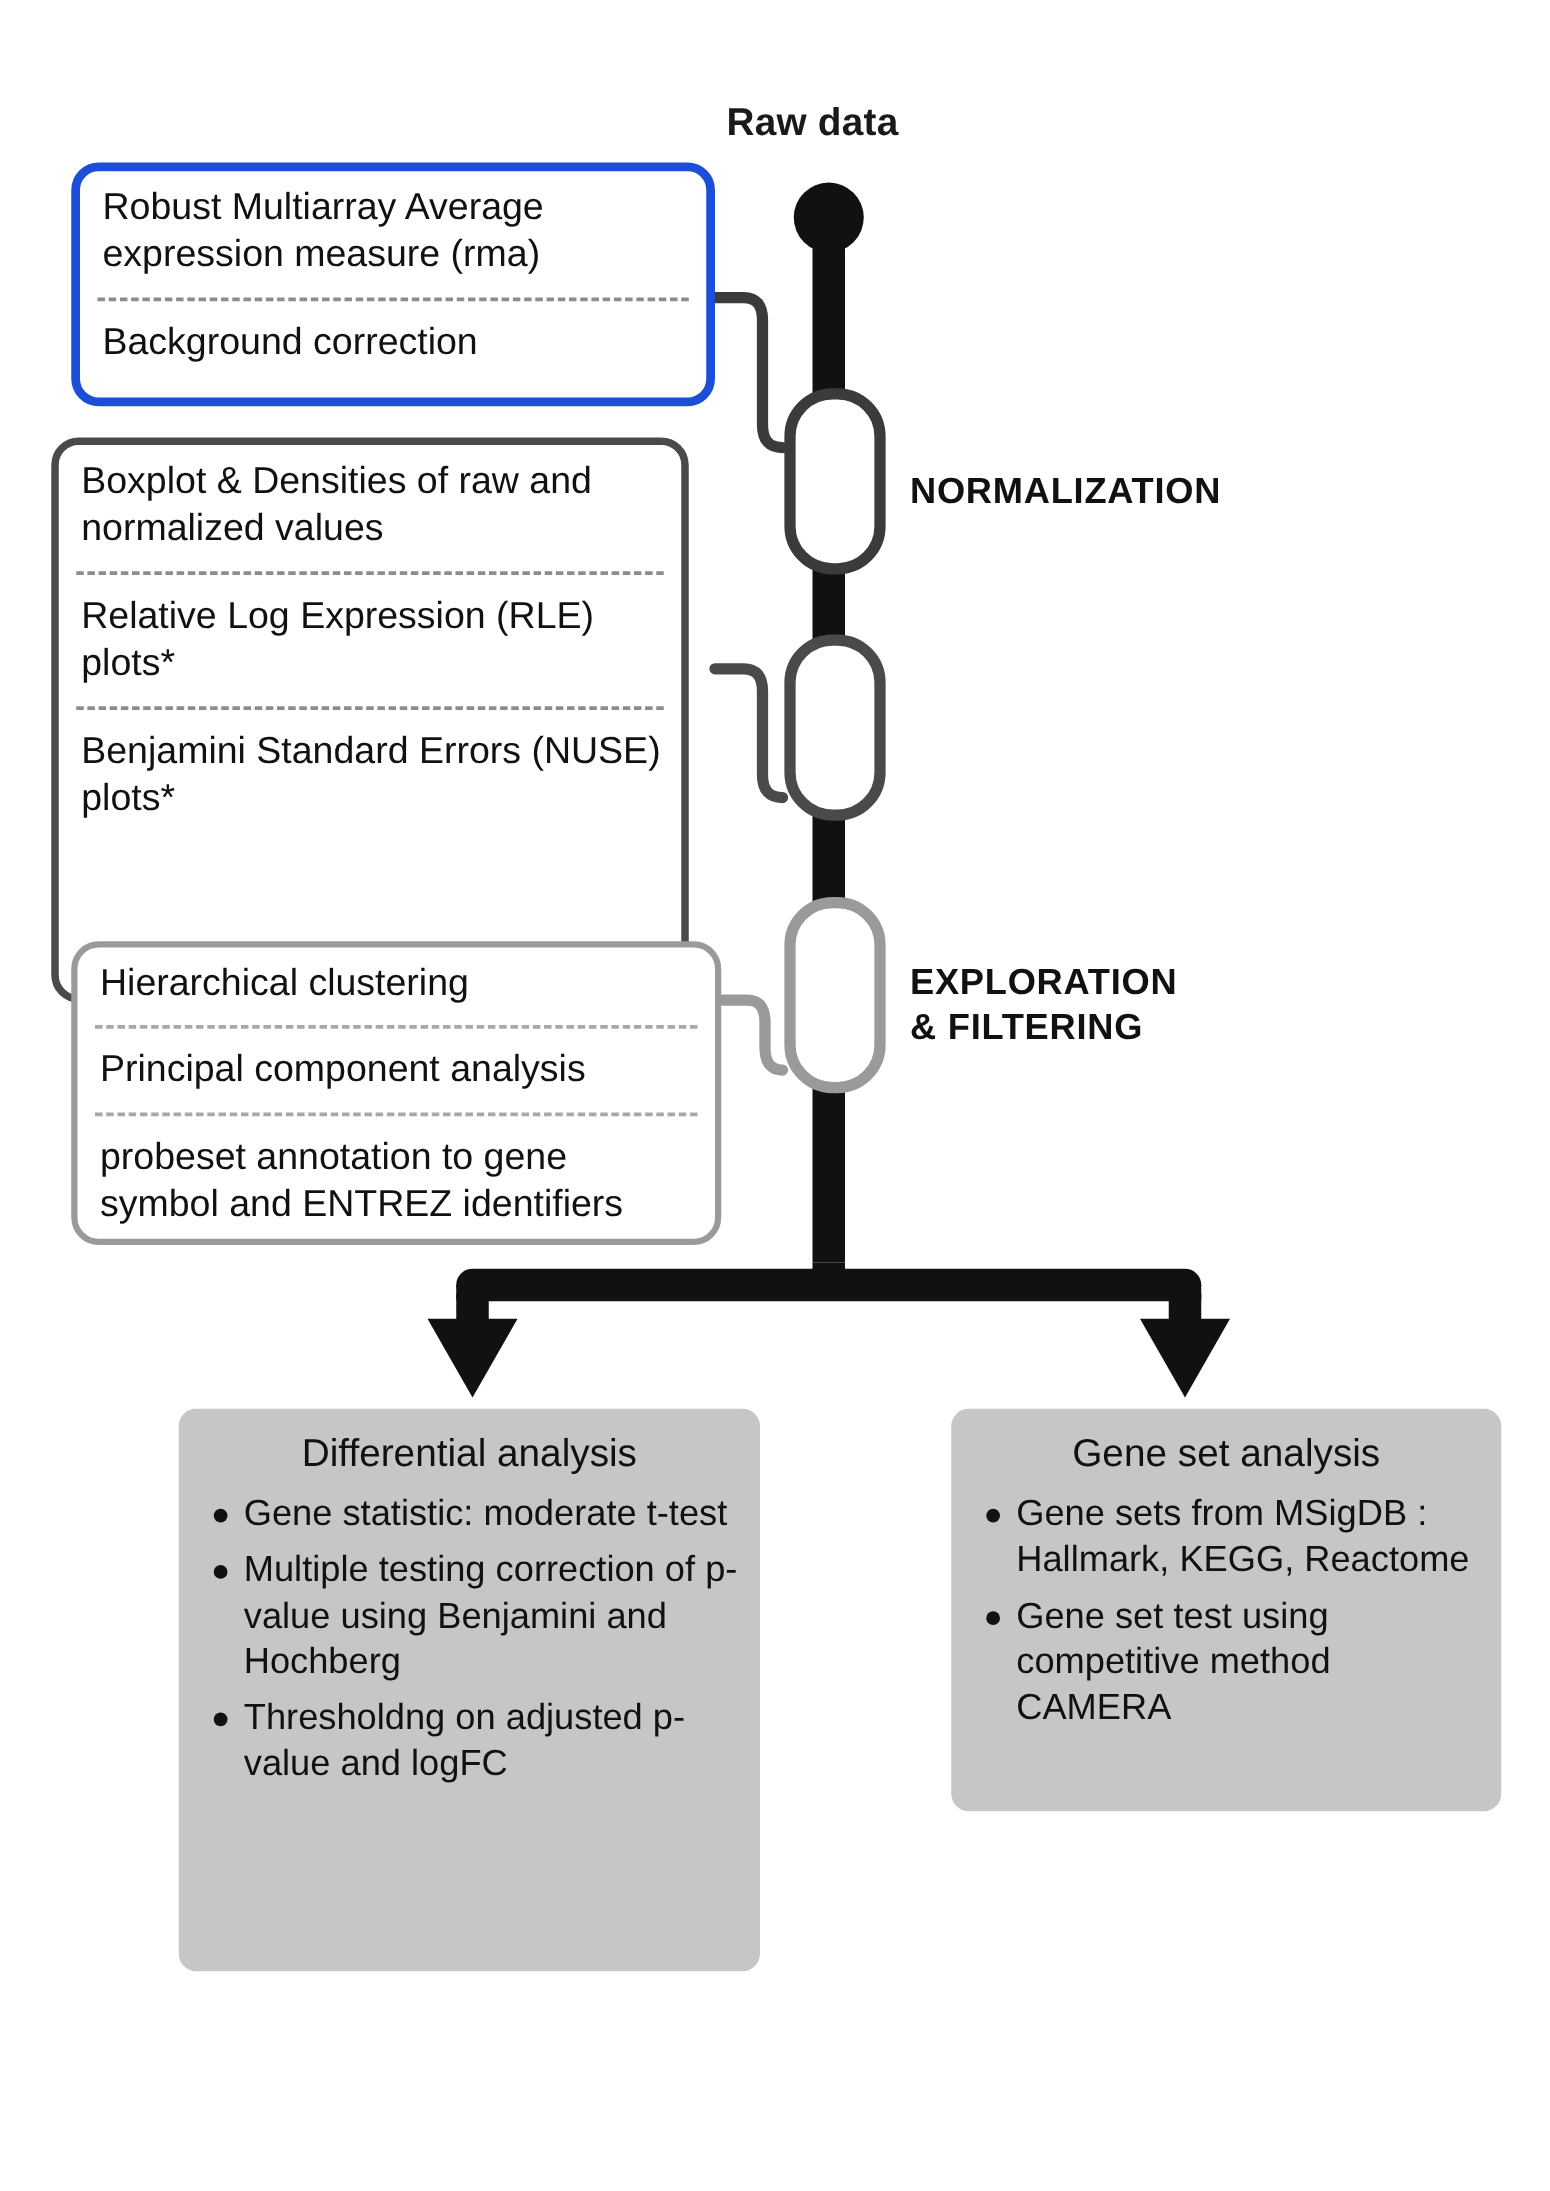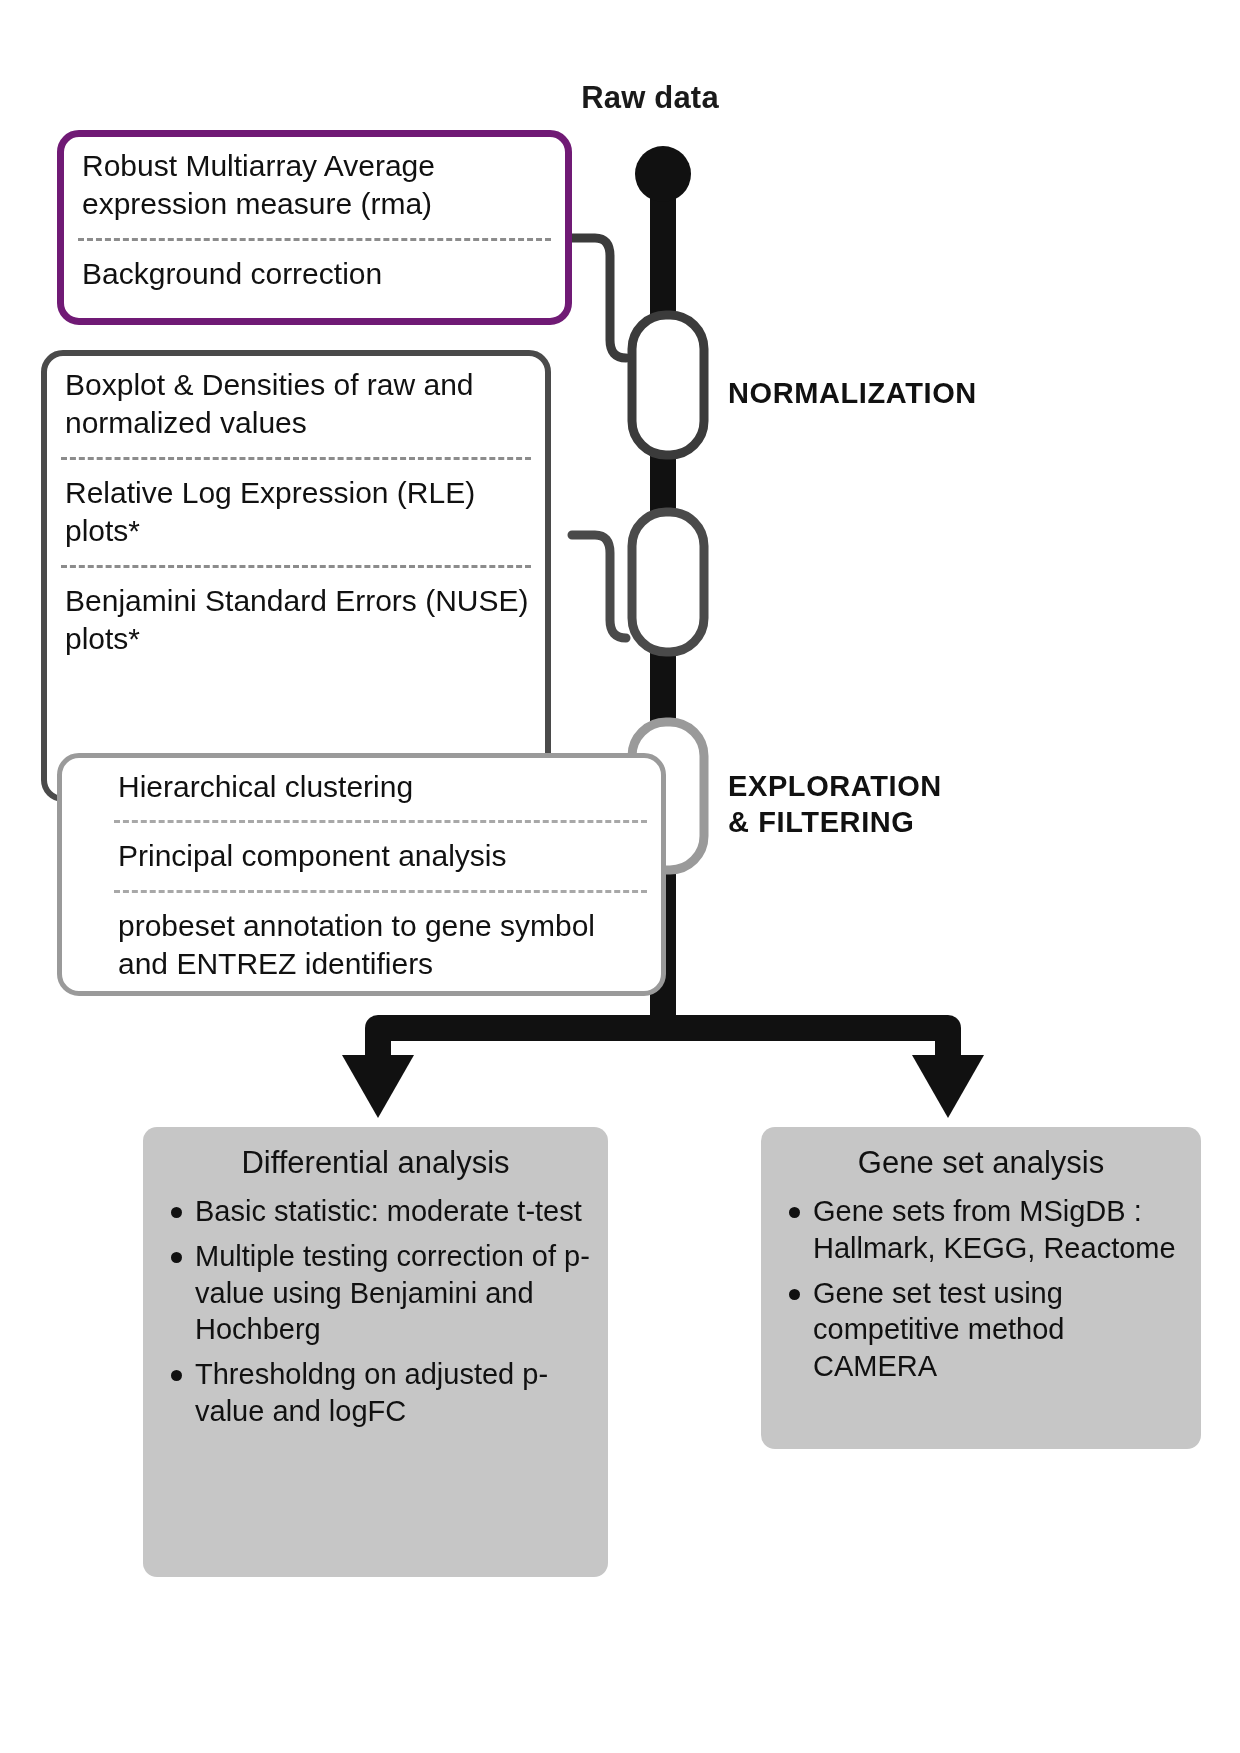--- a/index.html
+++ b/index.html
@@ -44,21 +44,21 @@
   }
 
   
   .panel {
     position: absolute;
     box-sizing: border-box;
     background: #ffffff;
     border-radius: 22px;
   }
   .panel-dark {
-    border: 7px solid #701a75;
+    border: 7px solid #1d4ed8;
   }
   .panel-mid {
     border: 6px solid #4a4a4a;
   }
   .panel-light {
     border: 5px solid #9a9a9a;
   }
 
   .panel-row {
     font-size: 30px;
@@ -165,40 +165,40 @@
   </div>
 
   <div class="panel panel-mid" style="left:41px; top:350px; width:510px; height:452px;">
     <div class="panel-row">Boxplot &amp; Densities of raw and normalized values</div>
     <div class="divider"></div>
     <div class="panel-row">Relative Log Expression (RLE) plots*</div>
     <div class="divider"></div>
     <div class="panel-row">Benjamini Standard Errors (NUSE) plots*</div>
   </div>
 
-  <div class="panel panel-light" style="left:57px; top:753px; width:609px; height:243px;padding-left:38px;">
+  <div class="panel panel-light" style="left:57px; top:753px; width:520px; height:243px;">
     <div class="panel-row">Hierarchical clustering</div>
     <div class="divider divider-light"></div>
     <div class="panel-row">Principal component analysis</div>
     <div class="divider divider-light"></div>
     <div class="panel-row">probeset annotation to gene symbol and ENTREZ identifiers</div>
   </div>
 
   <div class="stage-label" style="left:728px; top:375px;text-align:center;">NORMALIZATION</div>
 
 
   <div class="stage-label" style="left:728px; top:768px;">
     <div>EXPLORATION</div>
     <div>&amp; FILTERING</div>
   </div>
 
   <div class="resultbox" style="left:143px; top:1127px; width:465px; height:450px;">
     <h3>Differential analysis</h3>
     <ul>
-      <li>Basic statistic: moderate t-test</li>
+      <li>Gene statistic: moderate t-test</li>
       <li>Multiple testing correction of p-value using Benjamini and Hochberg</li>
       <li>Thresholdng on adjusted p-value and logFC</li>
     </ul>
   </div>
 
   <div class="resultbox" style="left:725px; top:1127px; width:440px; height:322px;margin-left:36px;">
     <h3>Gene set analysis</h3>
     <ul>
       <li>Gene sets from MSigDB : Hallmark, KEGG, Reactome</li>
       <li>Gene set test using competitive method CAMERA</li>

